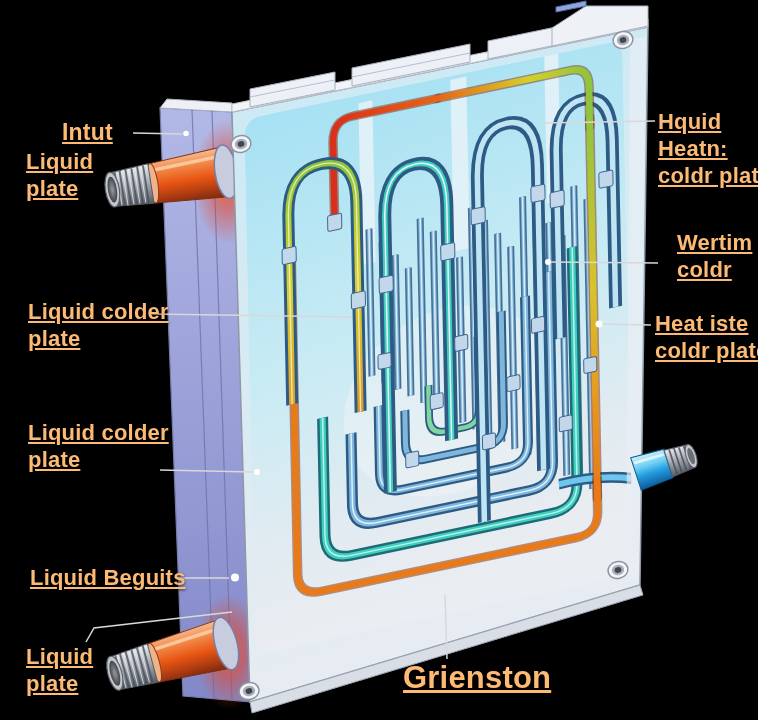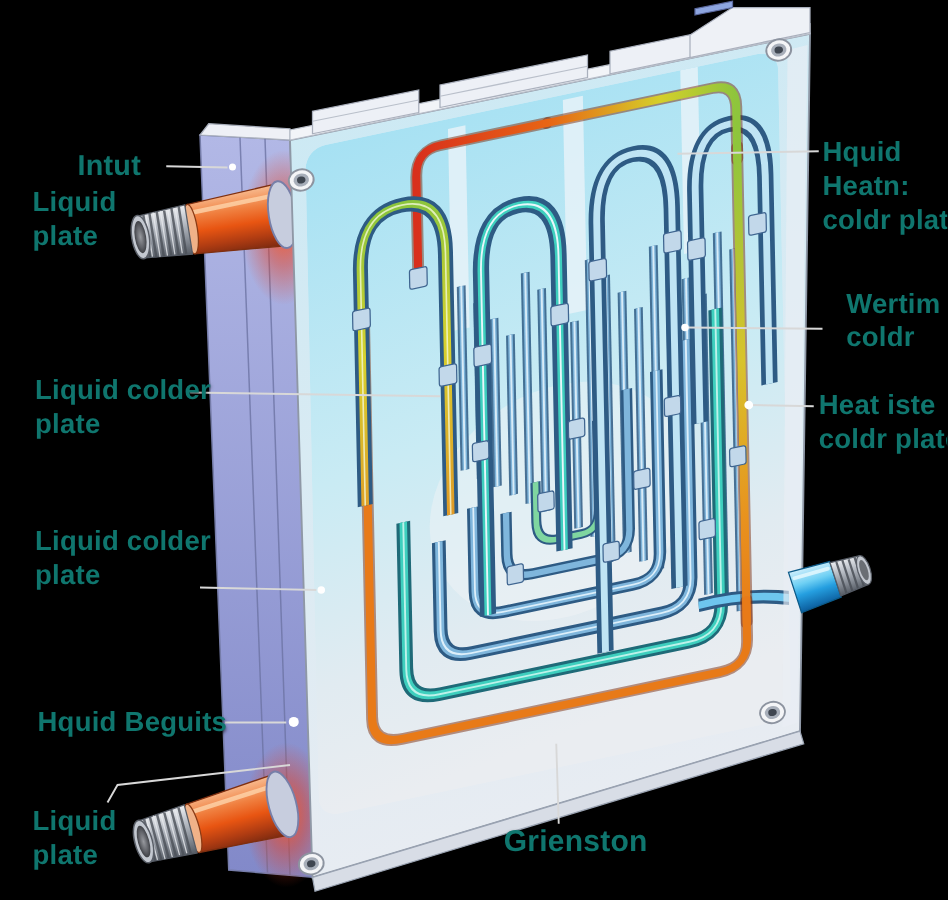--- a/index.html
+++ b/index.html
@@ -1,22 +1,22 @@
 <!DOCTYPE html>
 <html><head>
 <meta charset="utf-8">
 <style>
   html,body{margin:0;padding:0;background:#000;}
   .stage{position:relative;width:758px;height:720px;background:#000;overflow:hidden;
          font-family:"Liberation Sans",sans-serif;}
   .stage svg{position:absolute;left:0;top:0;}
-  .label{position:absolute;color:#0f766e;font-weight:700;font-size:22px;line-height:1.22;
-         letter-spacing:.2px;text-shadow:0 1px 3px rgba(0,0,0,.7);white-space:nowrap;}
+  .label{position:absolute;color:#fdba74;font-weight:700;font-size:22px;line-height:1.22;
+         letter-spacing:.2px;text-shadow:0 1px 3px rgba(0,0,0,.7);white-space:nowrap;text-decoration:underline;}
   .label .ln{display:block;}
-  .label--lg{font-size:24px;}
+  .label--lg{font-size:31px;}
   .label--intut{font-size:23px;}
 </style>
 </head>
 <body>
 
 <div class="stage">
 
 <svg width="758" height="720" viewBox="0 0 758 720">
   <defs>
     <linearGradient id="gradSide" x1="0" y1="0" x2="0" y2="1">
@@ -345,21 +345,21 @@
 </div>
 <div class="label" style="left:28px;top:299px;">
   <span class="ln">Liquid colder</span>
   <span class="ln">plate</span>
 </div>
 <div class="label" style="left:28px;top:420px;">
   <span class="ln">Liquid colder</span>
   <span class="ln">plate</span>
 </div>
 <div class="label" style="left:30px;top:565px;">
-  <span class="ln">Hquid Beguits</span>
+  <span class="ln">Liquid Beguits</span>
 </div>
 <div class="label" style="left:26px;top:644px;">
   <span class="ln">Liquid</span>
   <span class="ln">plate</span>
 </div>
 <div class="label" style="left:658px;top:109px;">
   <span class="ln">Hquid</span>
   <span class="ln">Heatn:</span>
   <span class="ln">coldr plate</span>
 </div>

